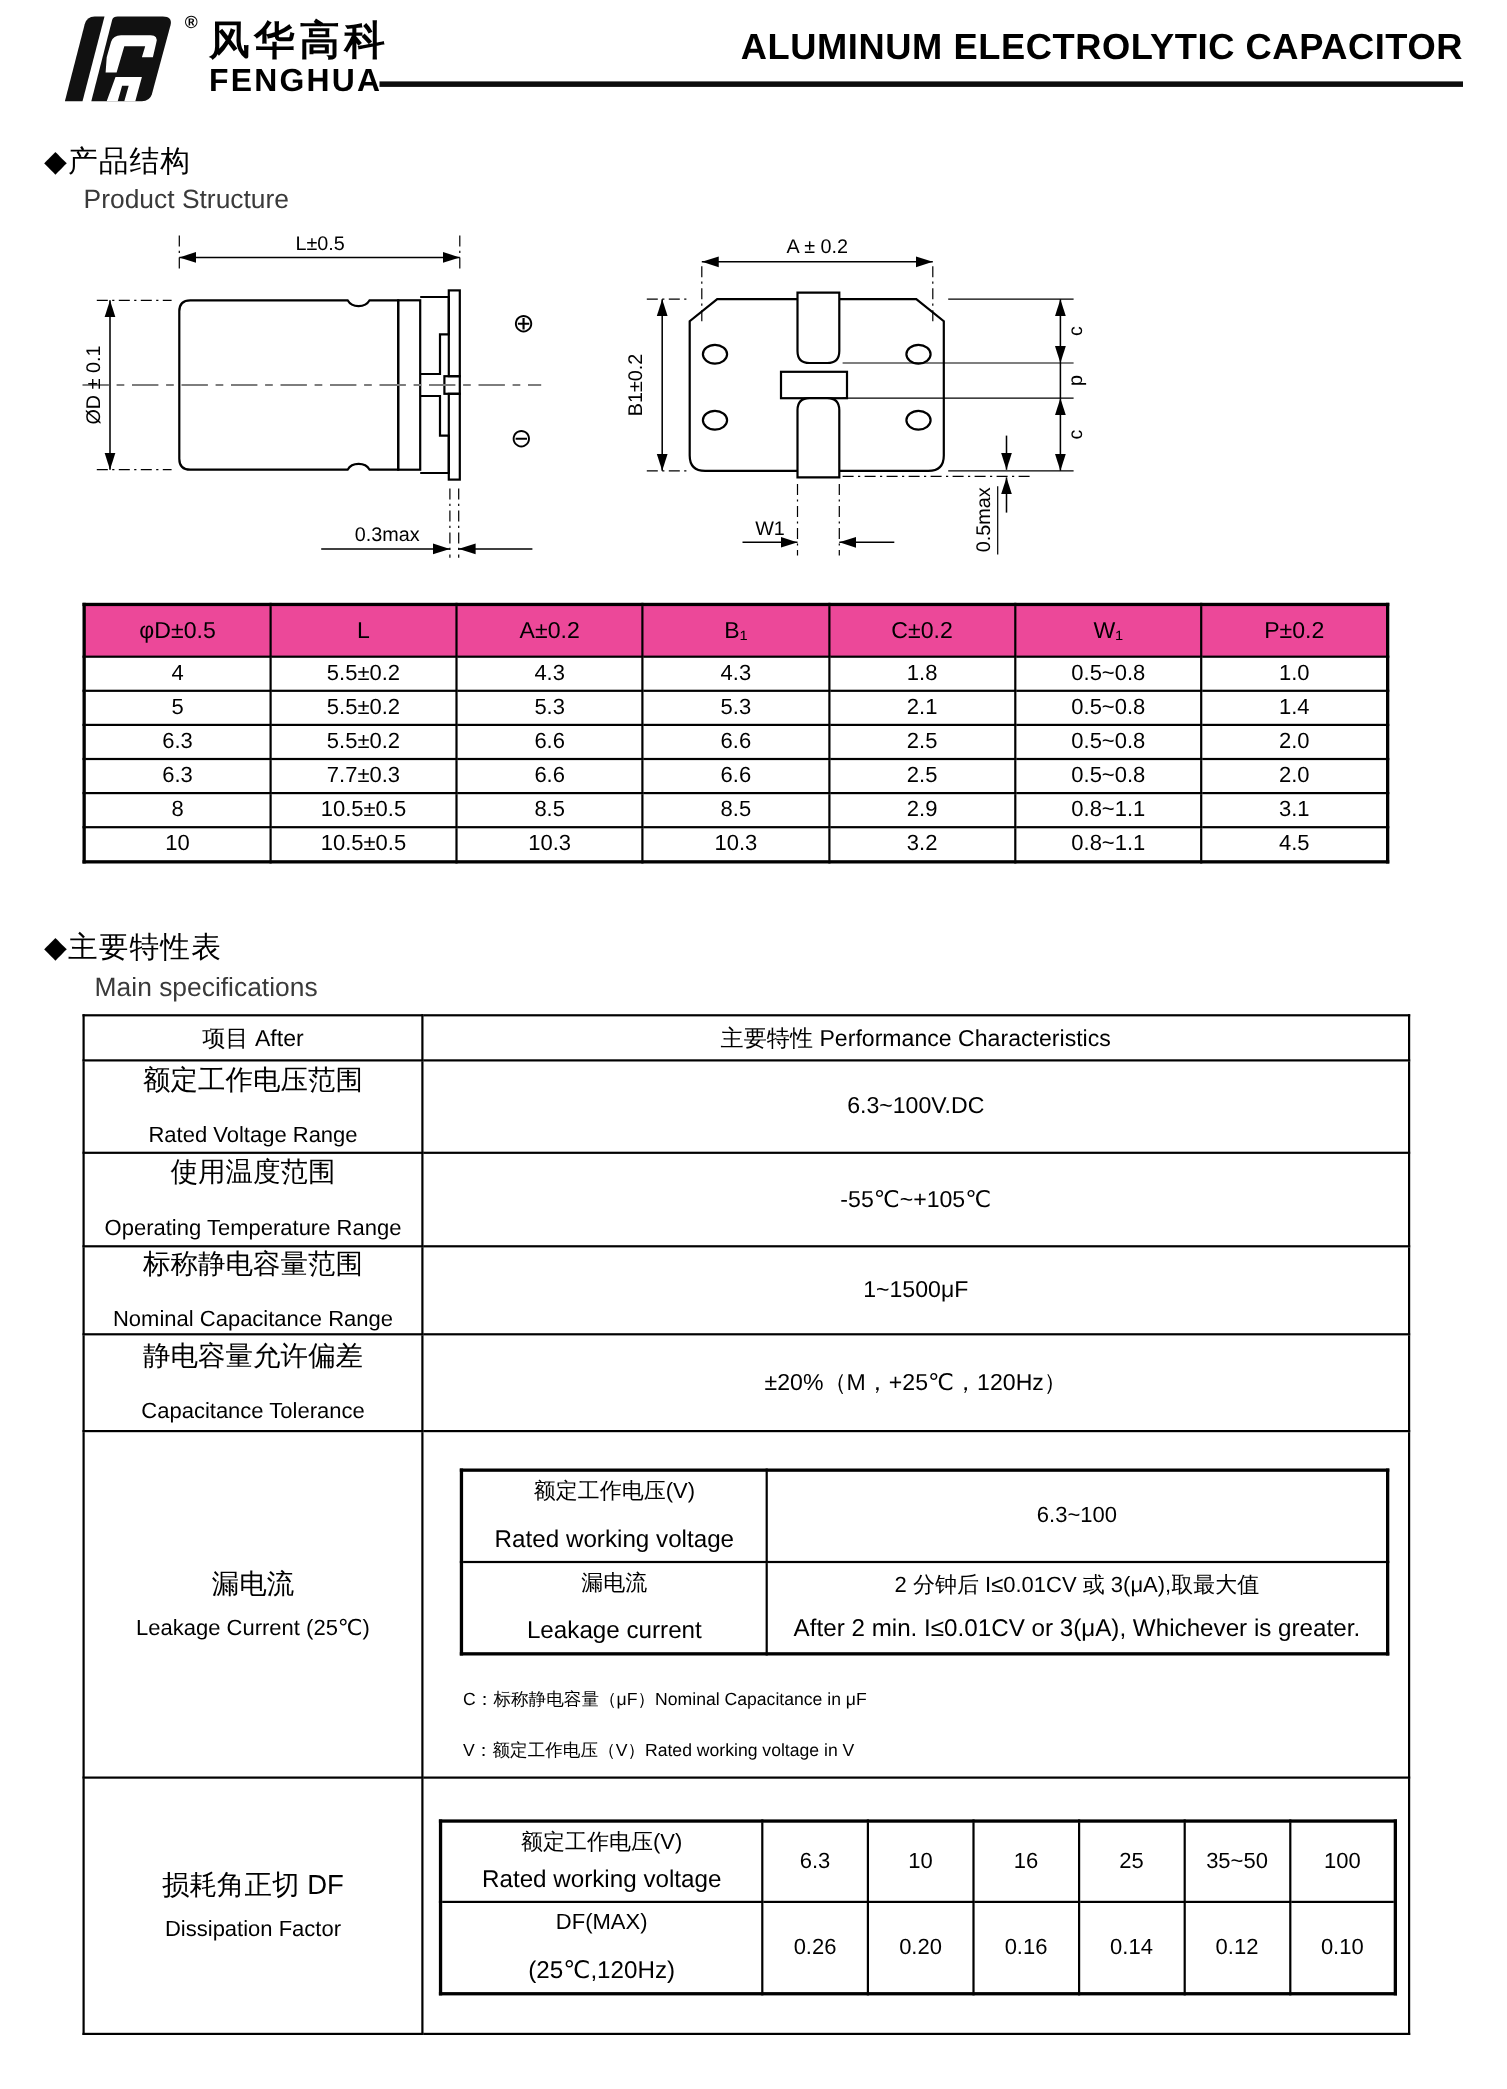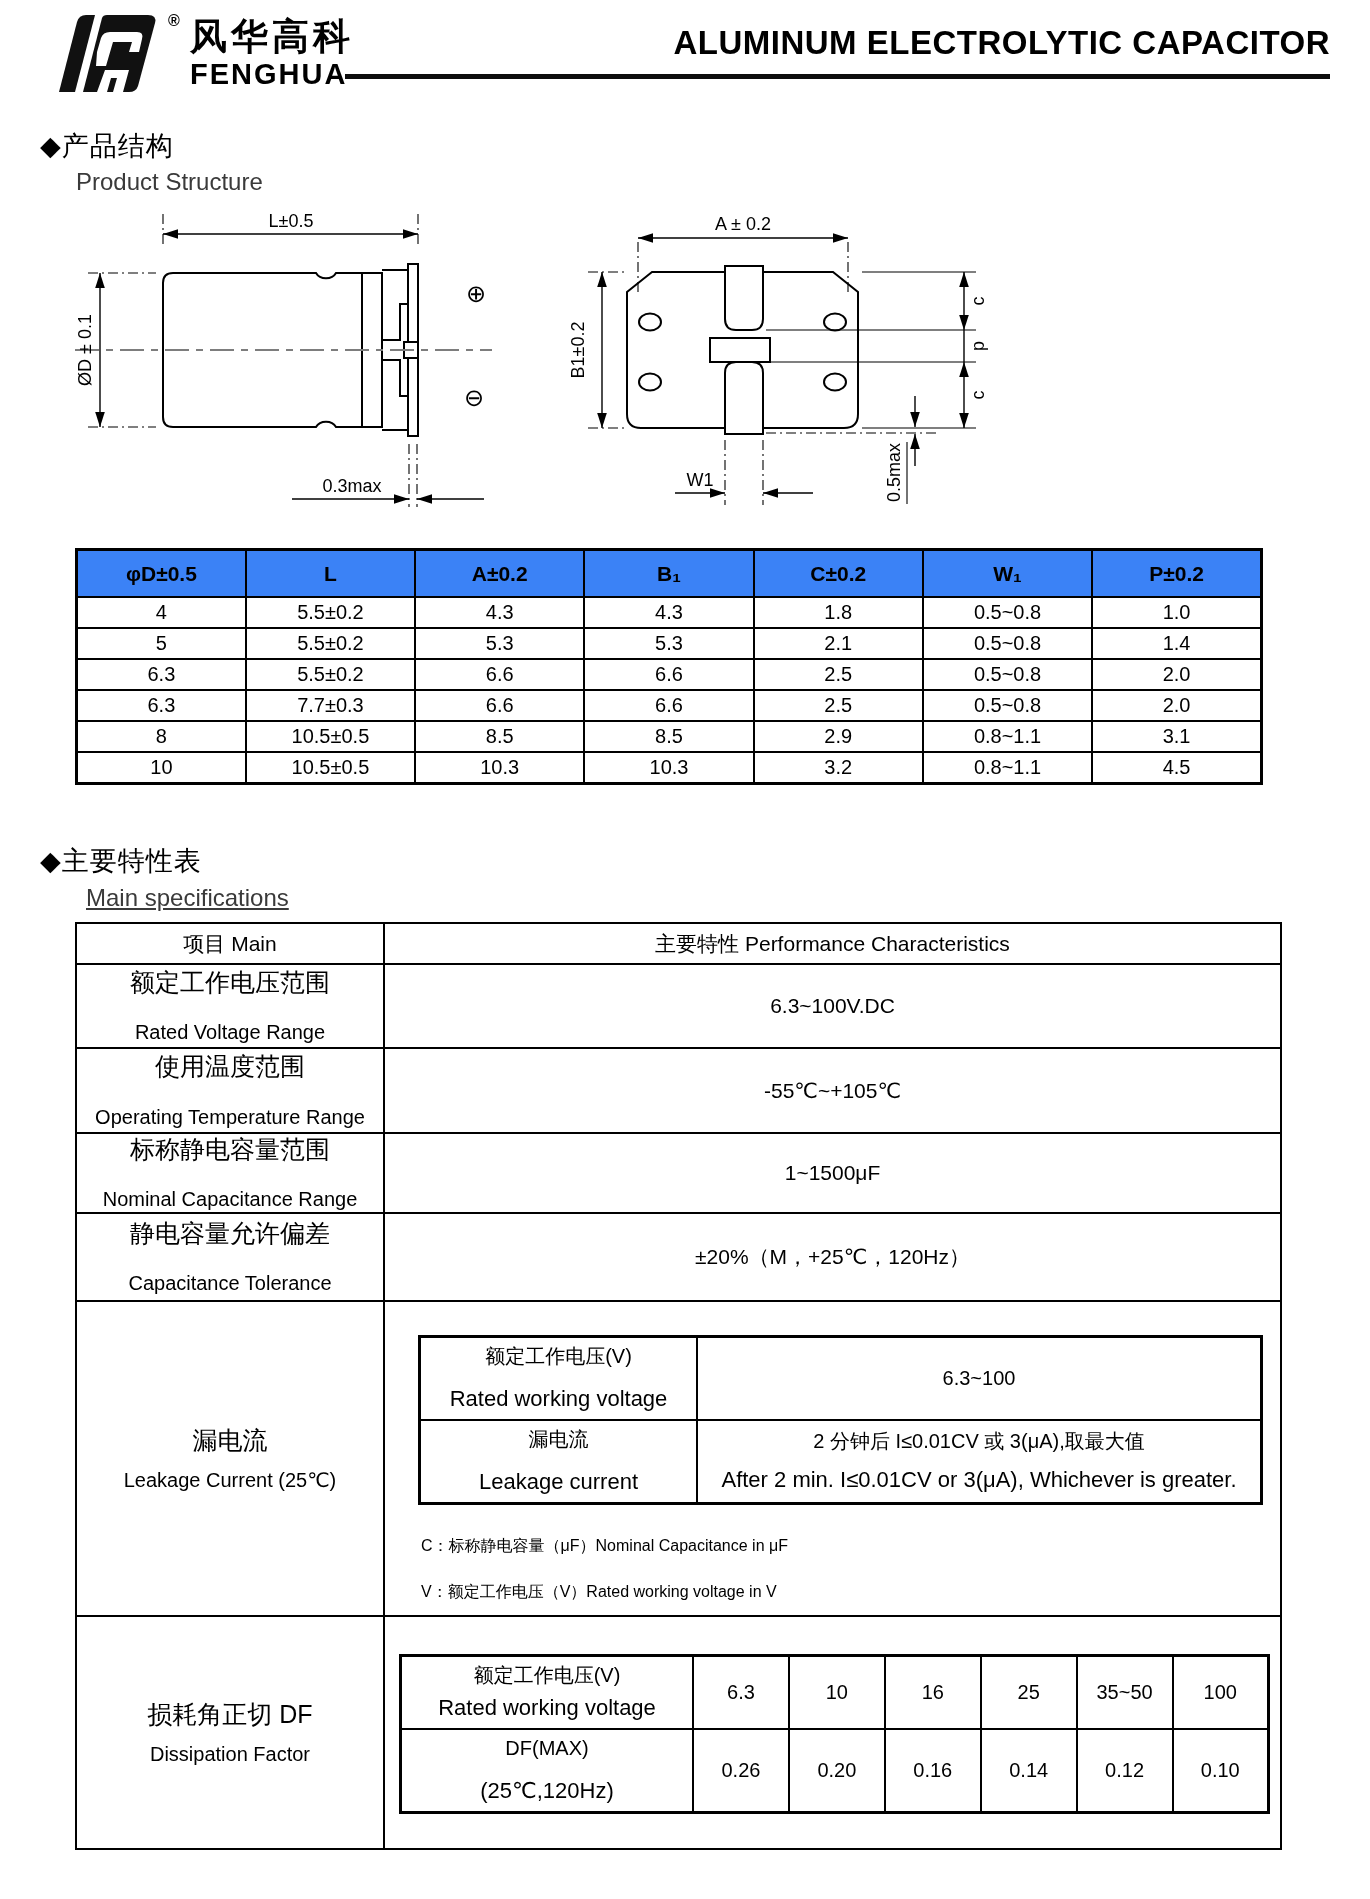--- a/index.html
+++ b/index.html
@@ -26,21 +26,21 @@
   .dwg .ext{stroke:#000;stroke-width:1.1;fill:none;stroke-dasharray:10 4 2 4;}
   .dwg .ref{stroke:#000;stroke-width:1.1;fill:none;}
   .dwg .cline{stroke:#7d7d7d;stroke-width:2;fill:none;stroke-dasharray:24 7 7 7;}
   .dwg text{font-size:18px;fill:#000;}
   .dwg text.pol{font-size:24px;}
 
   
   table{border-collapse:collapse;table-layout:fixed;}
   .dimtable{width:1188px;border:3px solid #000;}
   .dimtable th,.dimtable td{border:2px solid #000;text-align:center;vertical-align:middle;}
-  .dimtable th{background:#3b82f6;height:43px;font-size:21px;font-weight:bold;}
+  .dimtable th{background:#ec4899;height:43px;font-size:21px;font-weight:normal;}
   .dimtable td{height:27px;font-size:20px;}
 
   .spectable{width:1207px;border:2px solid #000;}
   .spectable > tbody > tr > td{border:2px solid #000;vertical-align:middle;padding:0;}
   .spectable .hcell{text-align:center;font-size:21px;}
   td.item{width:306px;text-align:center;}
   .item .zh{font-size:25px;line-height:1.25;}
   .item .en{font-size:20px;line-height:1.25;margin-top:22px;}
   td.value{text-align:center;font-size:21px;}
 
@@ -231,26 +231,26 @@
         <td>10.3</td>
         <td>10.3</td>
         <td>3.2</td>
         <td>0.8~1.1</td>
         <td>4.5</td>
       </tr>
     </tbody>
   </table>
 
   <div class="abs sec-zh" style="left:40px;top:843px;">◆主要特性表</div>
-  <div class="abs sec-en" style="left:86px;top:884px;text-decoration:underline;">Main specifications</div>
+  <div class="abs sec-en" style="left:86px;top:884px;">Main specifications</div>
 
   <table class="spectable abs" style="left:75px;top:922px;">
     <tbody>
       <tr style="height:41px;">
-        <td class="hcell item">项目 Main</td>
+        <td class="hcell item">项目 After</td>
         <td class="hcell">主要特性 Performance Characteristics</td>
       </tr>
       <tr style="height:84px;">
         <td class="item">
           <div class="zh">额定工作电压范围</div>
           <div class="en">Rated Voltage Range</div>
         </td>
         <td class="value">6.3~100V.DC</td>
       </tr>
       <tr style="height:85px;">

